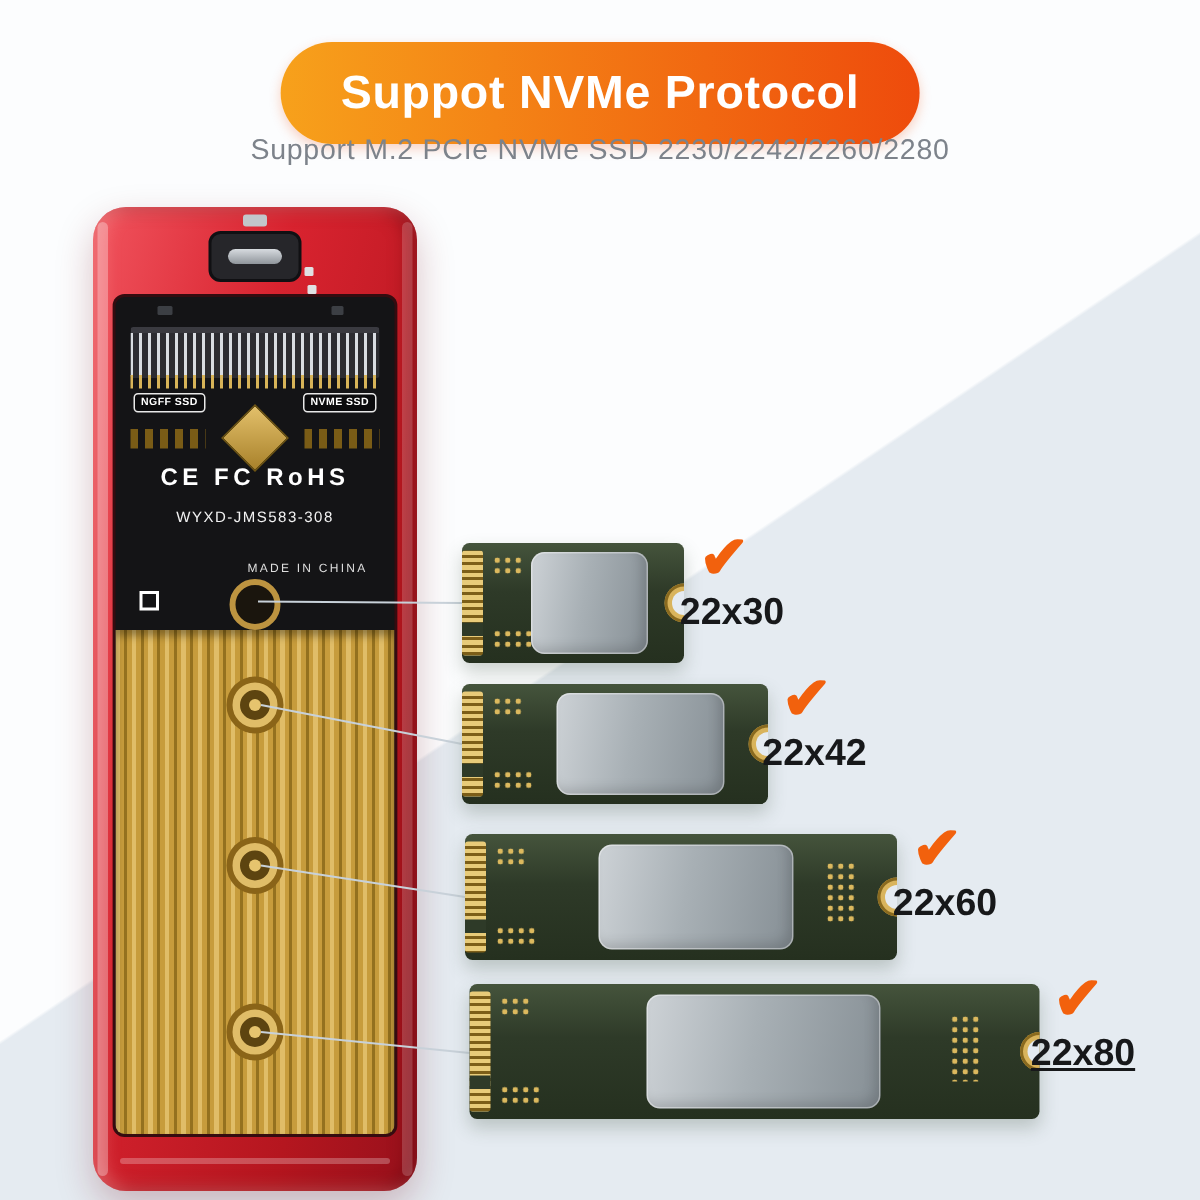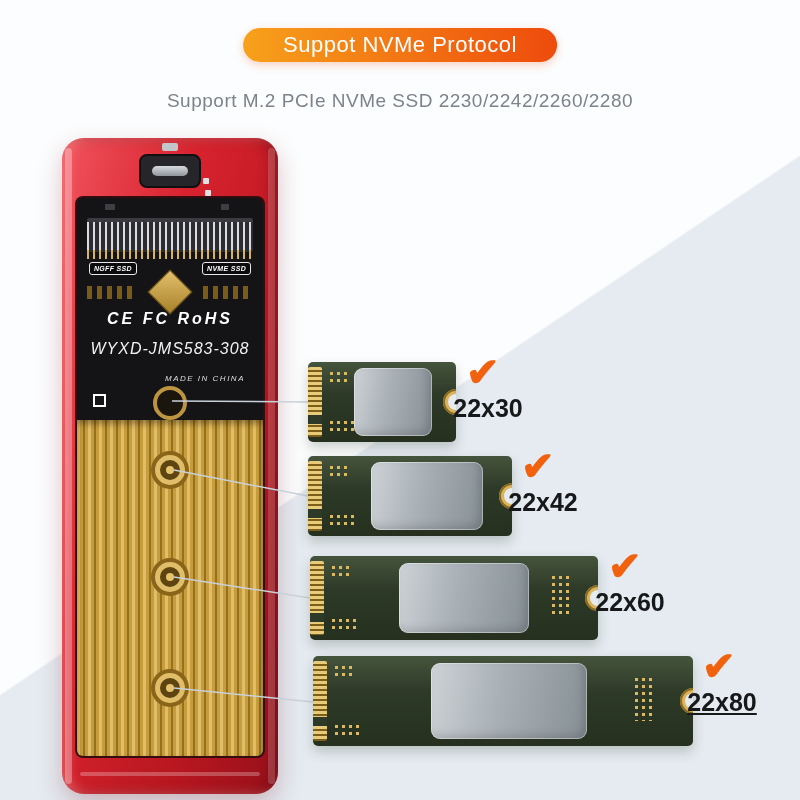--- a/index.html
+++ b/index.html
@@ -6,31 +6,31 @@
   body{
     width:800px;height:800px;position:relative;overflow:hidden;
     font-family:"Liberation Sans",sans-serif;
     background:linear-gradient(146deg, var(--bg-white,#fcfdfe) 0%, var(--bg-white,#fcfdfe) 51.8%, var(--bg-blue,#e5ebf1) 52%);
   }
 
   
   .banner{
     position:absolute;top:28px;left:50%;transform:translateX(-50%);
     background:linear-gradient(90deg,var(--banner-start,#f7a11b),var(--banner-end,#ee4b0c));
-    color:#fff;font-weight:normal;font-size:22px;letter-spacing:.5px;
-    padding:4px 40px;border-radius:999px;white-space:nowrap;
+    color:#fff;font-weight:bold;font-size:31px;letter-spacing:.5px;
+    padding:16px 40px;border-radius:999px;white-space:nowrap;
     box-shadow:0 3px 8px rgba(238,75,12,.25);
   }
   .subtitle{
     position:absolute;top:90px;left:0;width:100%;text-align:center;
     color:var(--subtitle-gray,#7d838b);font-size:19px;letter-spacing:.5px;
   }
 
   
-  .device{position:absolute;left:62px;top:138px;width:216px;height:656px;z-index:1;font-style:italic;}
+  .device{position:absolute;left:62px;top:138px;width:216px;height:656px;z-index:1;}
   .shell{
     position:absolute;inset:0;border-radius:22px;
     background:linear-gradient(105deg,#f1545e 0%,#d8232f 35%,#b5161f 75%,#96101b 100%);
     box-shadow:inset 6px 0 12px rgba(255,160,160,.45), inset -6px 0 12px rgba(90,0,8,.5), 0 10px 24px rgba(120,20,30,.25);
   }
   .rail-l{position:absolute;left:3px;top:10px;bottom:10px;width:7px;background:rgba(255,255,255,.30);border-radius:4px;}
   .rail-r{position:absolute;right:3px;top:10px;bottom:10px;width:7px;background:rgba(255,255,255,.18);border-radius:4px;}
   .port-top{position:absolute;top:5px;left:50%;transform:translateX(-50%);width:16px;height:8px;background:#c2c6ca;border-radius:2px;}
   .port{
     position:absolute;top:16px;left:50%;transform:translateX(-50%);
@@ -60,21 +60,21 @@
   }
   .chip.left{left:12px;} .chip.right{right:12px;}
   .comb{position:absolute;top:88px;height:13px;width:50px;background:repeating-linear-gradient(90deg,#7a5c16 0 5px,transparent 5px 10px);}
   .comb.left{left:10px;} .comb.right{right:10px;}
   .diamond{
     position:absolute;top:78px;left:50%;width:30px;height:30px;
     transform:translateX(-50%) rotate(45deg);
     background:linear-gradient(135deg,#e3c06b,#a8812a);border:1px solid #6f5513;
   }
   .cert{position:absolute;top:112px;width:100%;text-align:center;color:#fff;font-weight:bold;font-size:16px;letter-spacing:3px;}
-  .model{position:absolute;top:142px;width:100%;text-align:center;color:#f2f2f2;font-size:16px;letter-spacing:1px;}
+  .model{position:absolute;top:142px;width:100%;text-align:center;color:#f2f2f2;font-size:10px;letter-spacing:1px;}
   .origin{position:absolute;top:176px;width:100%;text-align:center;color:#ddd;font-size:8px;letter-spacing:1.5px;padding-left:35px;}
   .qr{position:absolute;top:196px;left:16px;width:9px;height:9px;border:2px solid #fff;}
   .hole1{
     position:absolute;top:188px;left:50%;transform:translateX(-50%);
     width:26px;height:26px;border-radius:50%;background:#1a150d;border:4px solid #bd9440;
   }
   .heatsink{
     position:absolute;top:222px;left:0;right:0;bottom:0;
     background:repeating-linear-gradient(90deg,#e0bd68 0 3px,#c79c3c 3px 6px,#94711f 6px 8px,#c79c3c 8px 11px);
     box-shadow:inset 0 4px 6px rgba(0,0,0,.35);

